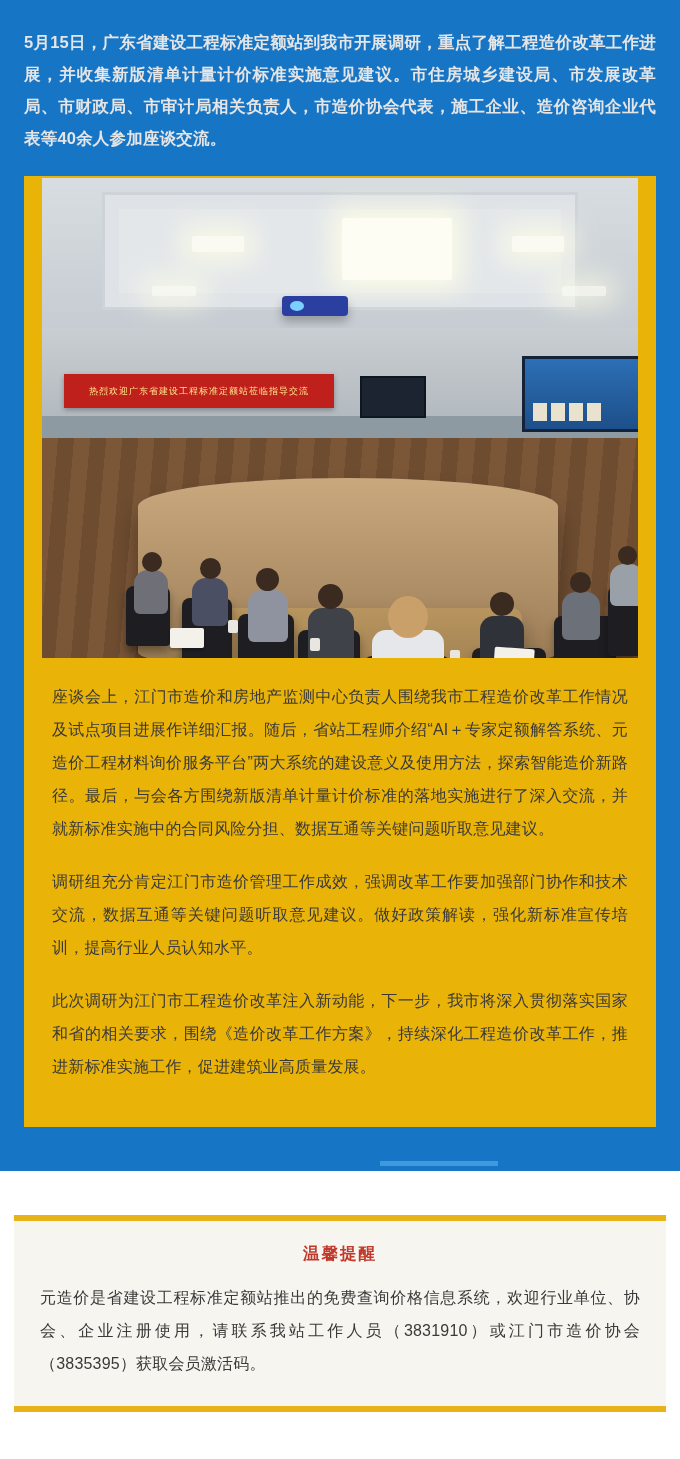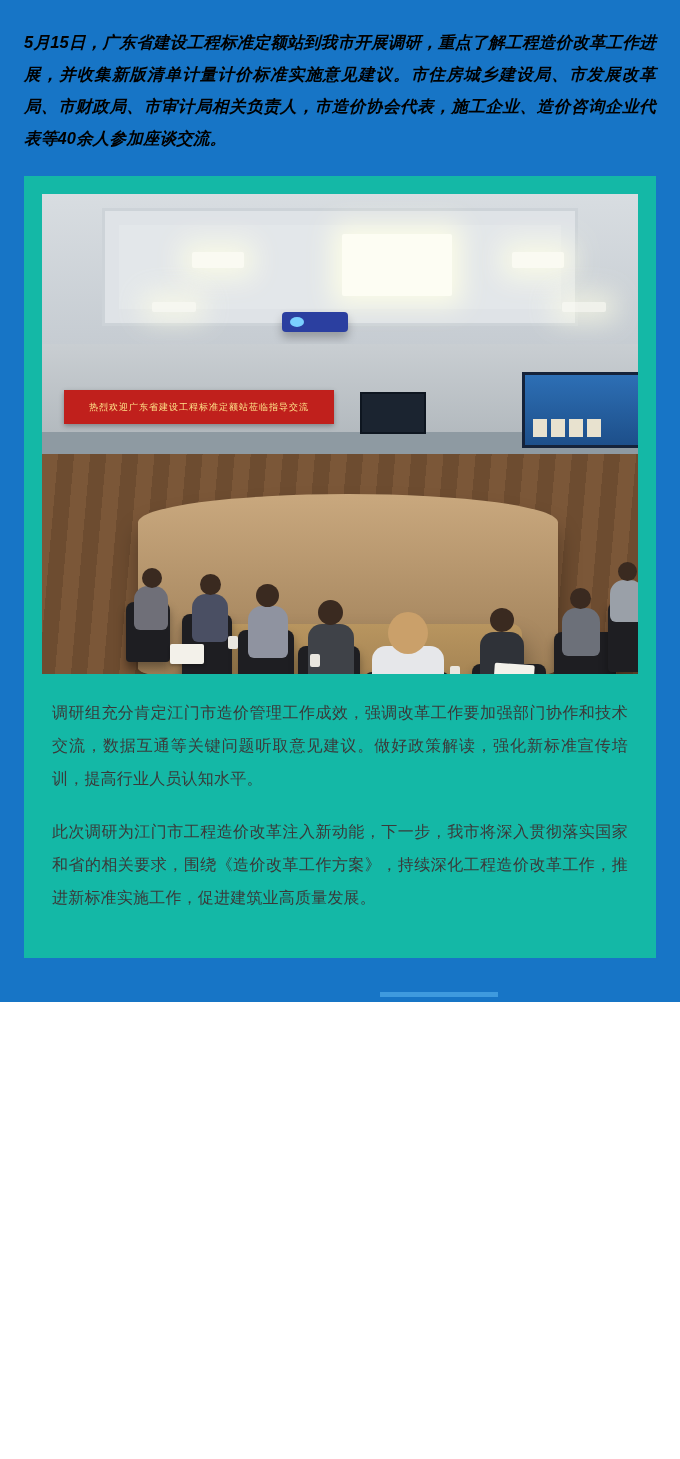--- a/index.html
+++ b/index.html
@@ -21,41 +21,40 @@
     background: #ffffff;
   }
 
   
   .lead-banner {
     background: #1775c6;
     padding: 26px 24px 22px 24px;
     box-sizing: border-box;
   }
   .lead-text {
-    color: #000000;
+    color: #e5e5e5;
     font-size: 16.5px;
     line-height: 32px;
     text-align: justify;
     letter-spacing: 0.2px;
     font-weight: 600;
     margin: 0;
     white-space: pre-wrap;
-    font-style: italic;
   }
 
   
   .blue-section {
     background: #1775c6;
     padding: 0 24px 34px 24px;
     box-sizing: border-box;
     position: relative;
   }
   .white-card {
-    background: #14b8a6;
-    padding: 18px 18px 24px 18px;
+    background: #eab308;
+    padding: 2px 18px 24px 18px;
     box-sizing: border-box;
   }
 
   
   .photo-wrap {
     width: 100%;
     height: 480px;
     position: relative;
     overflow: hidden;
     background: #4b4b4b;
@@ -310,27 +309,32 @@
           <div class="doc-white" style="left:452px; top:470px; width:40px; height:24px; transform:rotate(4deg);"></div>
           <div class="doc-white" style="left:128px; top:450px; width:34px; height:20px;"></div>
           <div class="cup" style="left:186px; top:442px;"></div>
           <div class="cup" style="left:268px; top:460px;"></div>
           <div class="cup" style="left:408px; top:472px;"></div>
 
         </div>
       </div>
 
       <div class="body-text">
+        <p>座谈会上，江门市造价和房地产监测中心负责人围绕我市工程造价改革工作情况及试点项目进展作详细汇报。随后，省站工程师介绍“AI＋专家定额解答系统、元造价工程材料询价服务平台”两大系统的建设意义及使用方法，探索智能造价新路径。最后，与会各方围绕新版清单计量计价标准的落地实施进行了深入交流，并就新标准实施中的合同风险分担、数据互通等关键问题听取意见建议。</p>
         <p>调研组充分肯定江门市造价管理工作成效，强调改革工作要加强部门协作和技术交流，数据互通等关键问题听取意见建议。做好政策解读，强化新标准宣传培训，提高行业人员认知水平。</p>
         <p>此次调研为江门市工程造价改革注入新动能，下一步，我市将深入贯彻落实国家和省的相关要求，围绕《造价改革工作方案》，持续深化工程造价改革工作，推进新标准实施工作，促进建筑业高质量发展。</p>
       </div>
 
     </div>
   </div>
 
   <div class="card-foot">
     <div class="tick"></div>
   </div>
 
   <div class="spacer"></div>
 
+  <div class="reminder-outer">
+    <div class="reminder-title">温馨提醒</div>
+    <div class="reminder-body">元造价是省建设工程标准定额站推出的免费查询价格信息系统，欢迎行业单位、协会、企业注册使用，请联系我站工作人员（3831910）或江门市造价协会（3835395）获取会员激活码。</div>
+  </div>
 
 </div>
 
 </body></html>

